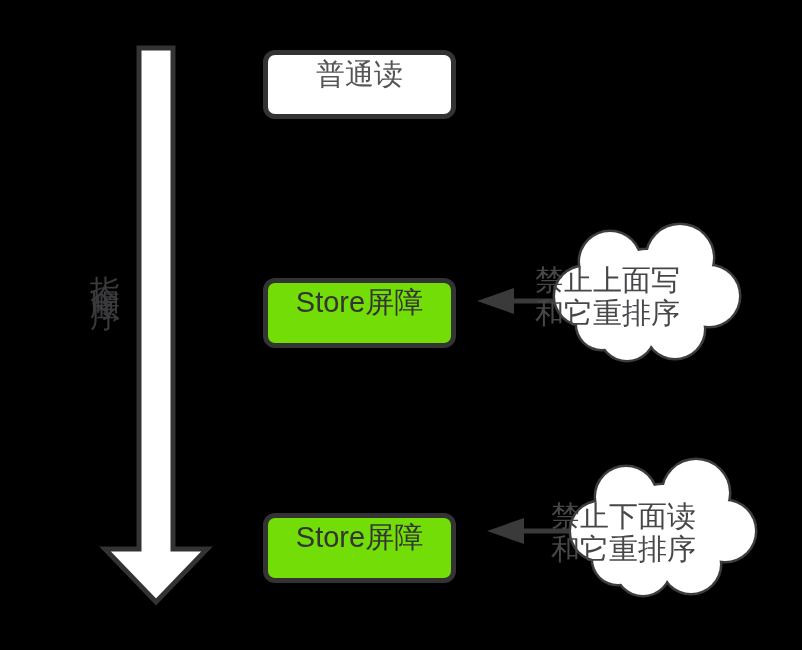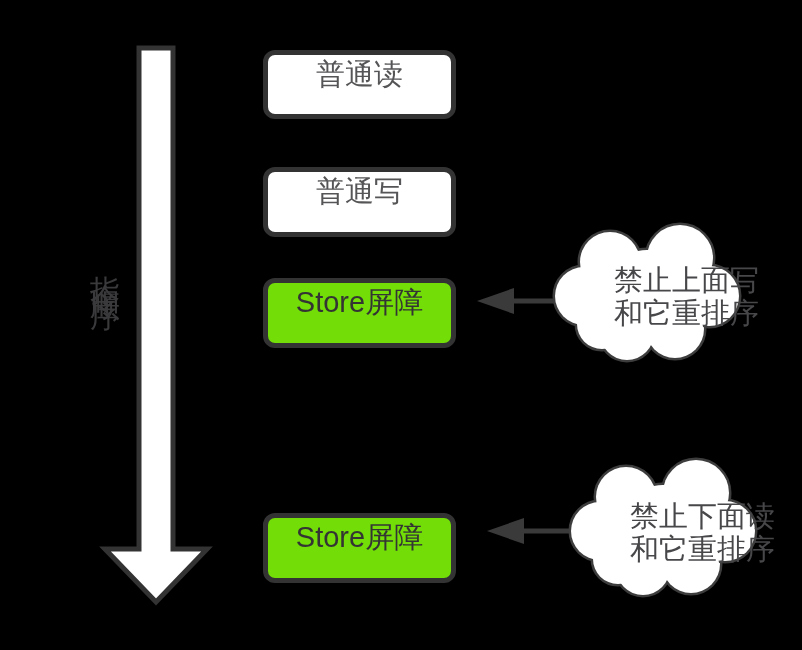--- a/index.html
+++ b/index.html
@@ -44,21 +44,21 @@
     display:flex;align-items:flex-start;justify-content:center;
     font-size:29px;color:var(--box-text);
   }
   .node.barrier{background:var(--barrier-green);color:var(--barrier-text);}
   .n1{top:50px;height:69px;}
   .n2{top:167px;}
   .n3{top:278px;}
   .n4{top:405px;}
   .n5{top:513px;}
   .cloud-text{
-    position:absolute;width:224px;text-align:right;
+    position:absolute;width:224px;text-align:left;
     font-size:29px;line-height:33px;color:var(--cloud-text);
     white-space:nowrap;
   }
   .ct1{left:535px;top:264px;}
   .ct2{left:551px;top:500px;}
 </style>
 </head>
 <body>
 
 <div class="canvas">
@@ -113,23 +113,20 @@
         <circle cx="600" cy="531" r="29" class="cloud-fill"></circle>
         <circle cx="663" cy="531" r="46" class="cloud-fill"></circle>
       </g>
   </svg>
 
   <div class="order-label">指令顺序</div>
 
   <div class="node n1">
     <span>普通读</span>
   </div>
-  <div class="node n2">
-    <span>普通写</span>
-  </div>
   <div class="node n3 barrier">
     <span>Store屏障</span>
   </div>
   <div class="node n5 barrier">
     <span>Store屏障</span>
   </div>
 
   <div class="cloud-text ct1">
     <div>禁止上面写</div>
     <div>和它重排序</div>

